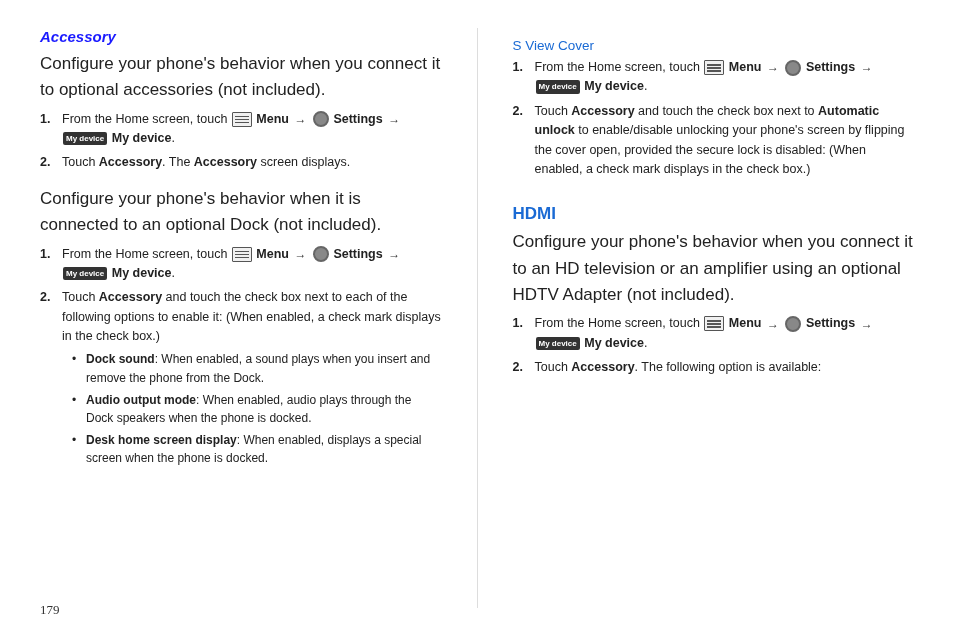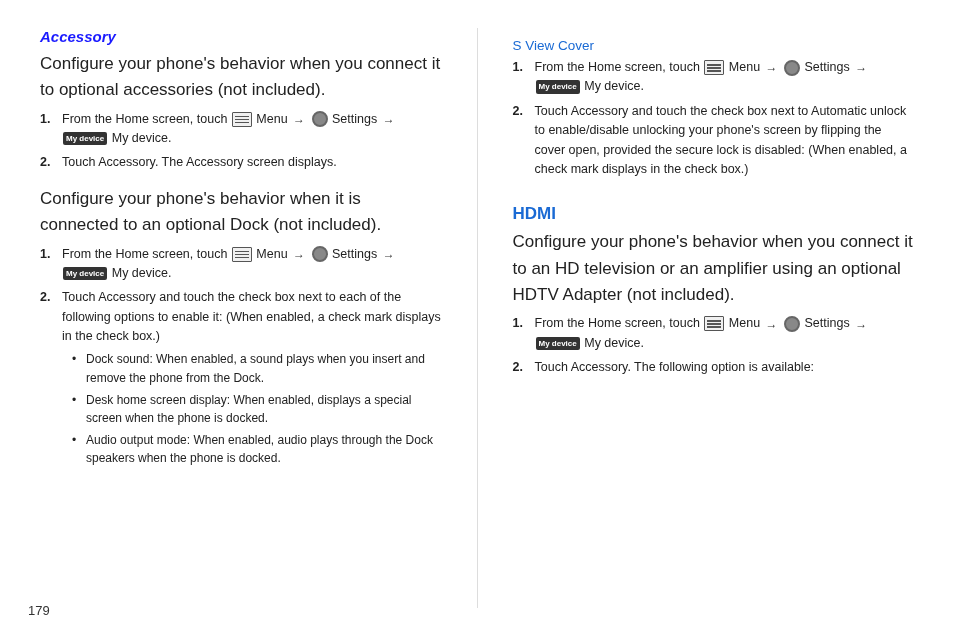--- a/index.html
+++ b/index.html
@@ -65,21 +65,21 @@
       font-size: 12.5px;
       line-height: 1.55;
     }
     .num {
       font-weight: bold;
       min-width: 16px;
     }
     .li-content {
       flex: 1;
     }
-    .bold { font-weight: normal; }
+    .bold { font-weight: bold; }
     .bullet-list {
       list-style: none;
       padding: 0;
       margin: 4px 0 0 10px;
     }
     .bullet-list li {
       font-size: 12px;
       line-height: 1.55;
       margin-bottom: 3px;
       padding-left: 14px;
@@ -138,23 +138,24 @@
     }
     .arrow {
       font-size: 12px;
       margin: 0 2px;
       vertical-align: middle;
       color: #333;
     }
     .page-number {
       position: absolute;
       bottom: 18px;
-      left: 28px;
+      left: 40px;
       font-size: 13px;
       color: #333;
+      font-family: Liberation Serif, serif;
     }
     .divider {
       width: 1px;
       background: #ddd;
       margin: 0 5px;
       align-self: stretch;
     }
   </style>
 </head>
 <body>
@@ -206,22 +207,22 @@
             <span class="mydevice-badge">My device</span>
             <span class="bold"> My device</span>.
           </span>
         </li>
         <li>
           <span class="num">2.</span>
           <span class="li-content">
             Touch <span class="bold">Accessory</span> and touch the check box next to each of the following options to enable it: (When enabled, a check mark displays in the check box.)
             <ul class="bullet-list">
               <li><span class="bold">Dock sound</span>: When enabled, a sound plays when you insert and remove the phone from the Dock.</li>
+              <li><span class="bold">Audio output mode</span>: When enabled, audio plays through the Dock speakers when the phone is docked.</li>
               <li><span class="bold">Desk home screen display</span>: When enabled, displays a special screen when the phone is docked.</li>
-              <li><span class="bold">Audio output mode</span>: When enabled, audio plays through the Dock speakers when the phone is docked.</li>
             </ul>
           </span>
         </li>
       </ol>
     </div>
   </div>
 
   <div class="divider"></div>
 
   <div class="column">

